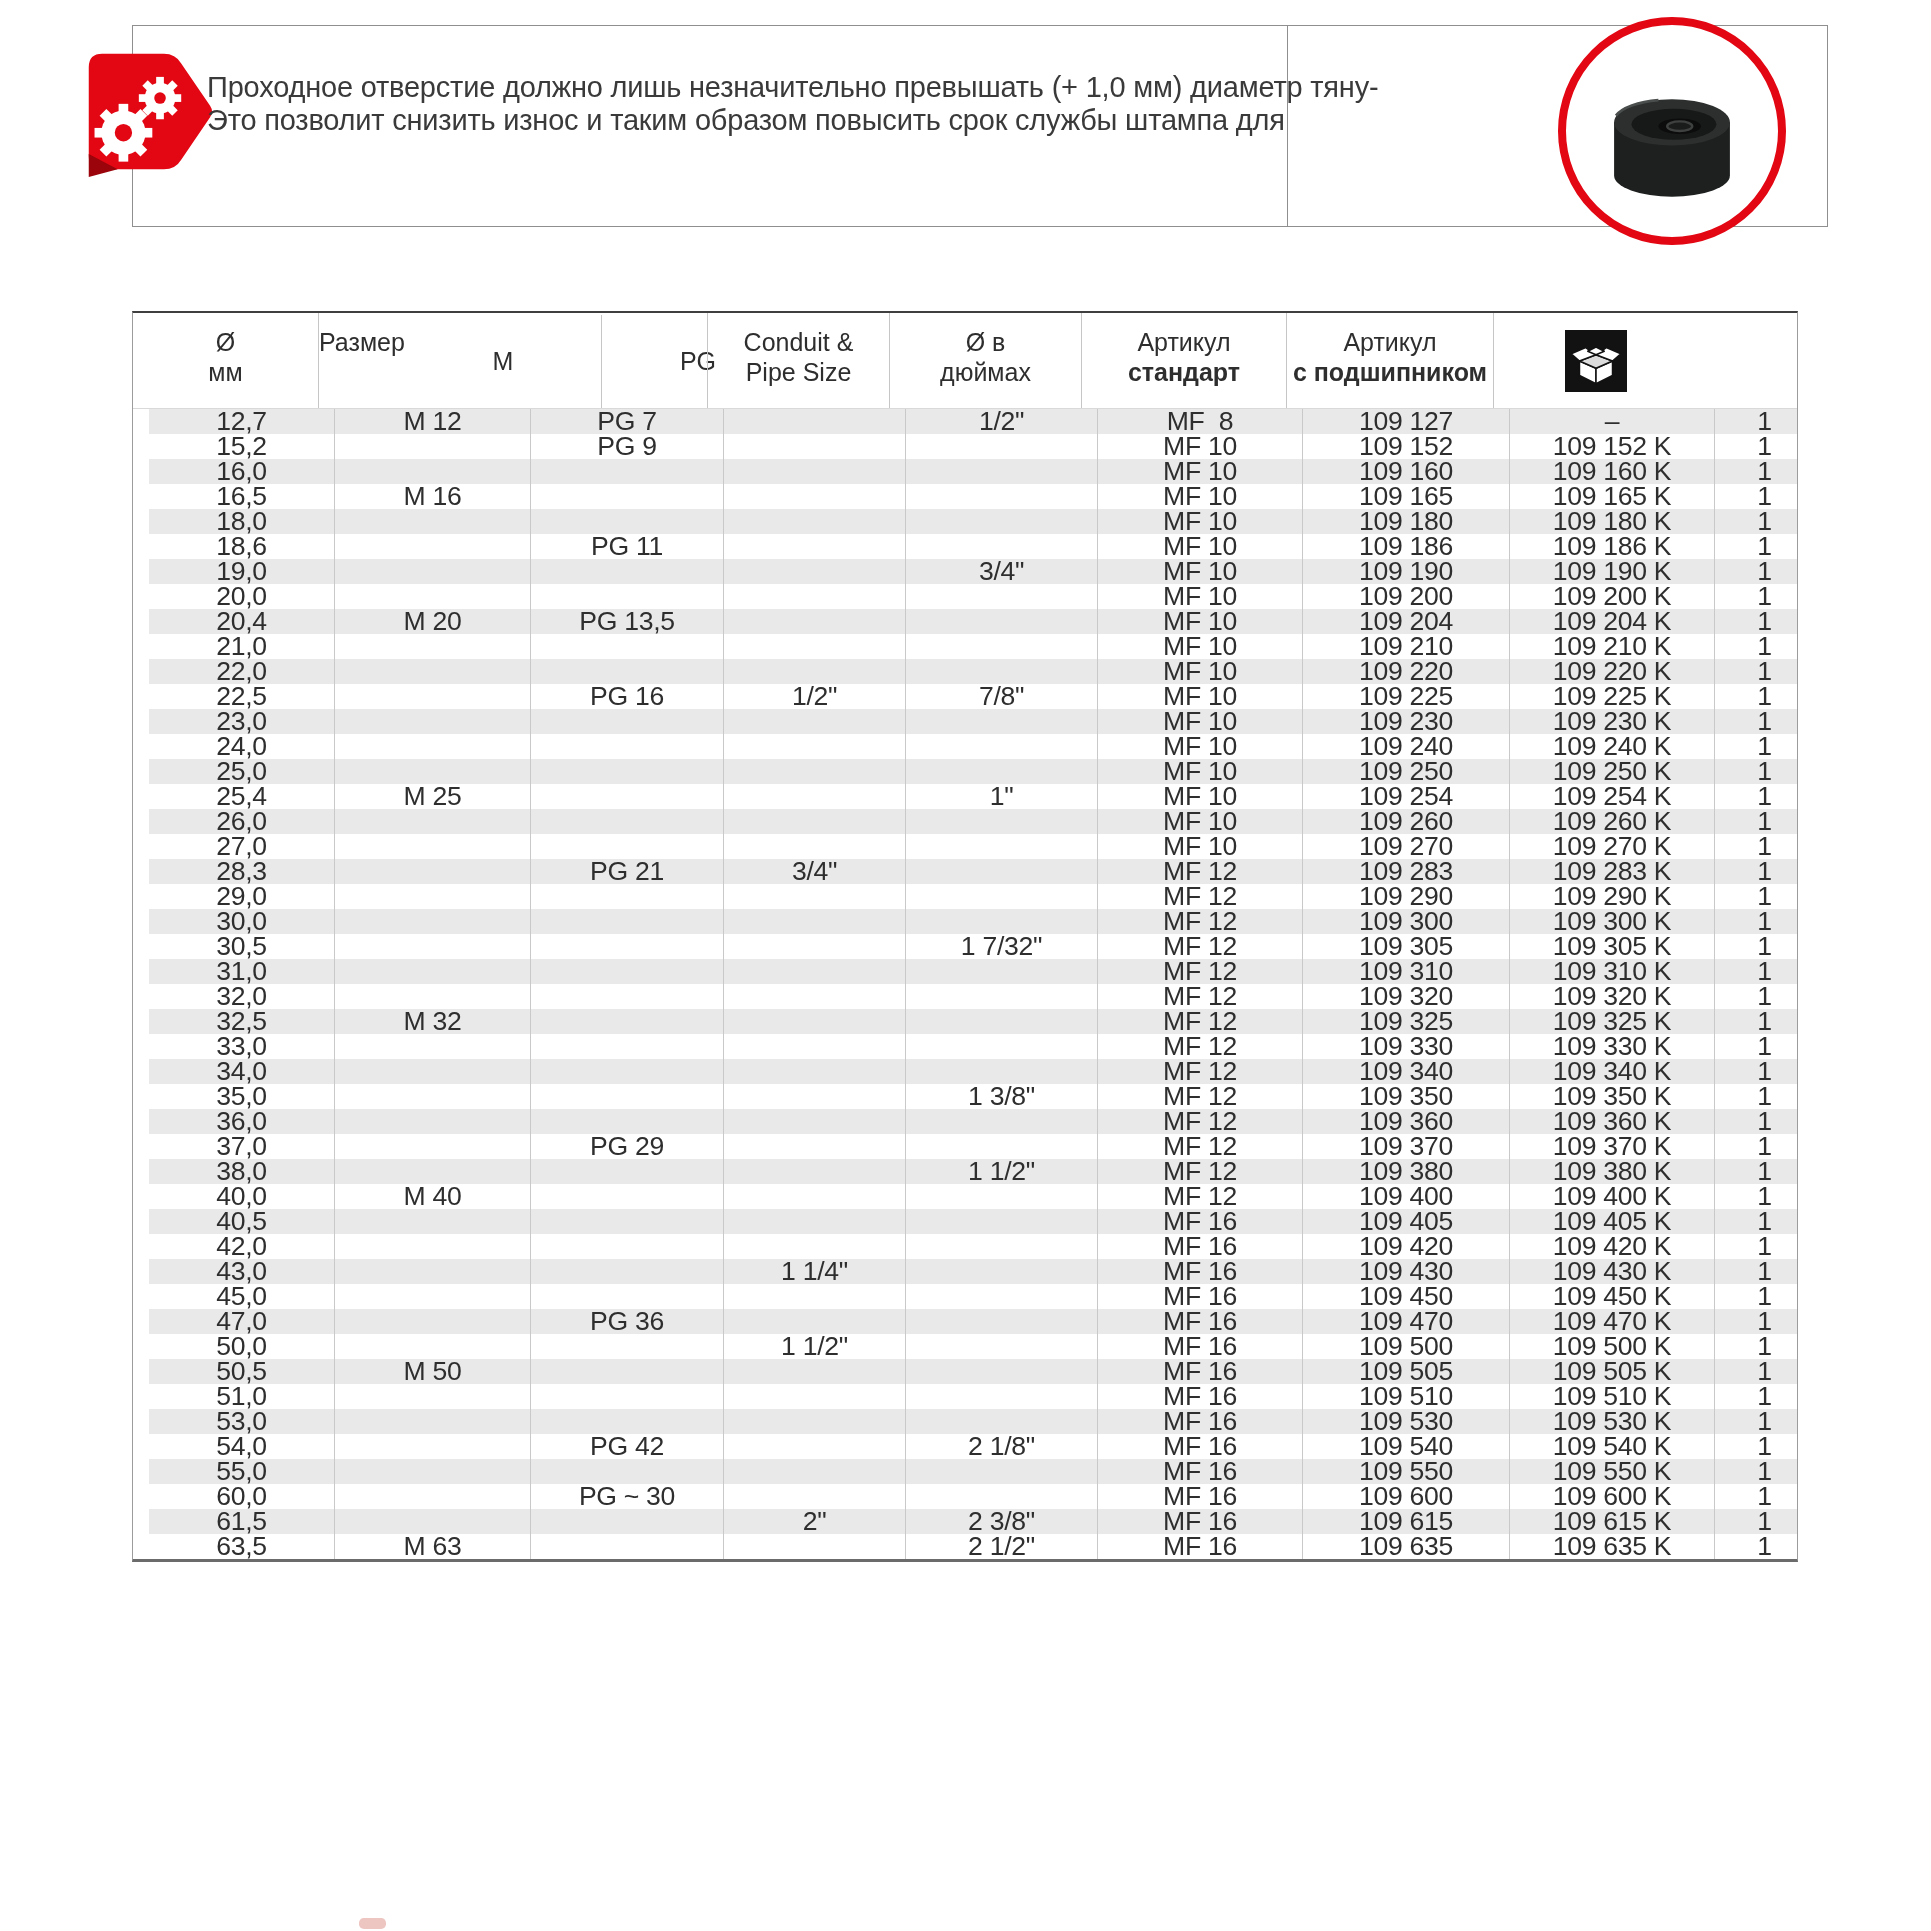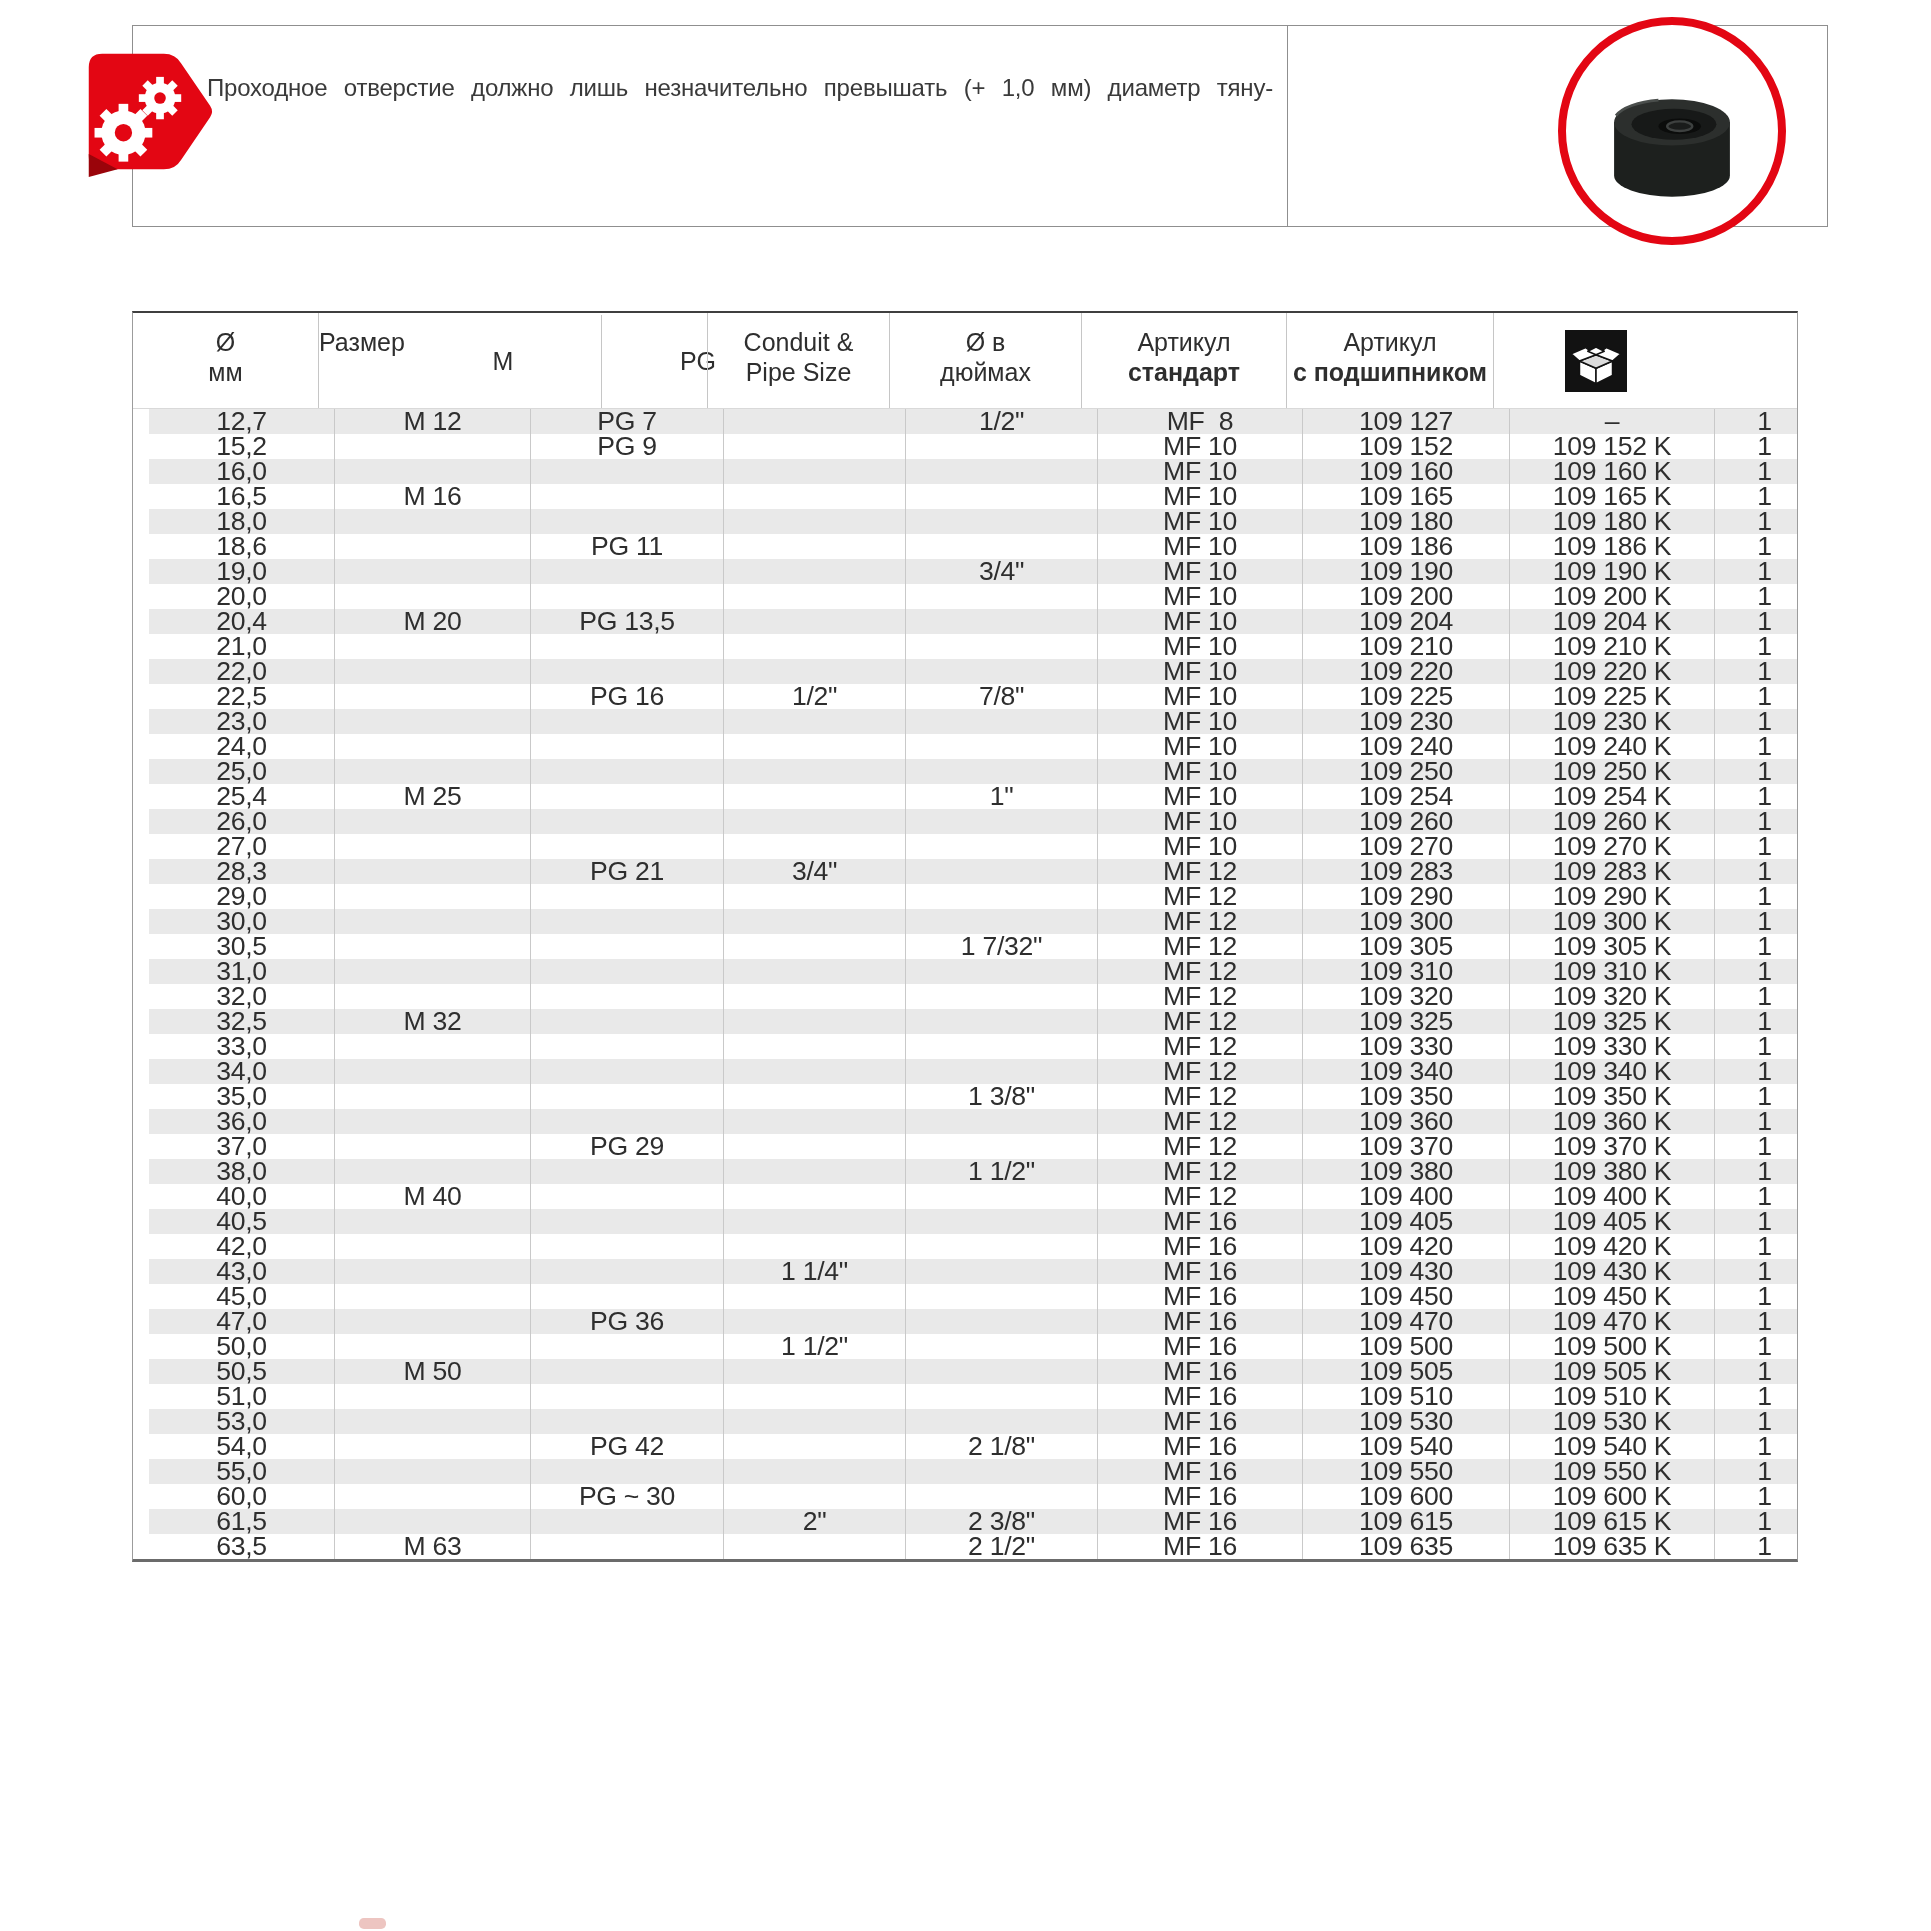--- a/index.html
+++ b/index.html
@@ -5,21 +5,21 @@
   * { margin:0; padding:0; box-sizing:border-box; }
   html,body { width:1931px; height:1931px; background:#ffffff; overflow:hidden;
               font-family:"Liberation Sans", sans-serif; color:#2e2e2e; }
 
   
   .info-box { position:absolute; left:132px; top:25px; width:1696px; height:202px;
               border:1px solid #8f8f8f; background:#fff; }
   .info-divider { position:absolute; left:1154px; top:0; width:1px; height:100%;
                   background:#8f8f8f; }
   .note-text { position:absolute; left:207px; top:71px; width:1066px;
-               font-size:24px; line-height:33px; letter-spacing:-0.2px; color:#3a3a3a; }
+               font-size:29px; line-height:33px; letter-spacing:-0.2px; color:#3a3a3a; }
   .note-line { text-align:justify; text-align-last:justify; white-space:nowrap; }
   .note-line.last { text-align-last:left; }
 
   .ribbon-wrap { position:absolute; left:75px; top:48px; width:145px; height:130px; }
 
   .circle-hl { position:absolute; left:1558px; top:17.4px; width:228px; height:228px;
                border:8.7px solid #e30613; border-radius:50%; background:#fff; z-index:5;
                display:flex; align-items:center; justify-content:center; }
 
   
@@ -75,20 +75,21 @@
       <rect x="84" y="30" width="8" height="44" transform="rotate(90 88 52)"></rect>
       <rect x="84" y="30" width="8" height="44" transform="rotate(135 88 52)"></rect>
       <circle cx="88" cy="52" r="16"></circle>
     </g>
     <circle cx="88" cy="52" r="6" fill="#e30613"></circle>
   </svg>
 </div>
 
 <div class="note-text">
   <div class="note-line">Проходное отверстие должно лишь незначительно превышать (+ 1,0 мм) диаметр тяну-</div>
+  <div class="note-line">Это позволит снизить износ и таким образом повысить срок службы штампа для</div>
 </div>
 
 <div class="circle-hl">
   <svg width="166" height="166" viewBox="-86 -92 172 172">
     <path d="M-60 -15 L-60 40 A60 22 0 0 0 60 40 L60 -15 Z" fill="#1d201e"></path>
     <ellipse cx="0" cy="-15" rx="60" ry="24" fill="#2c2f2d"></ellipse>
     <path d="M-63 -28 L-30 -48 L-63 -48 Z" fill="#ffffff"></path>
     <path d="M63 -28 L30 -48 L63 -48 Z" fill="#ffffff"></path>
     <path d="M-58 -22 A58 23 0 0 1 -14 -38" stroke="#4a4e4c" stroke-width="3" fill="none"></path>
     <ellipse cx="2" cy="-13" rx="44" ry="16" fill="#171918"></ellipse>

